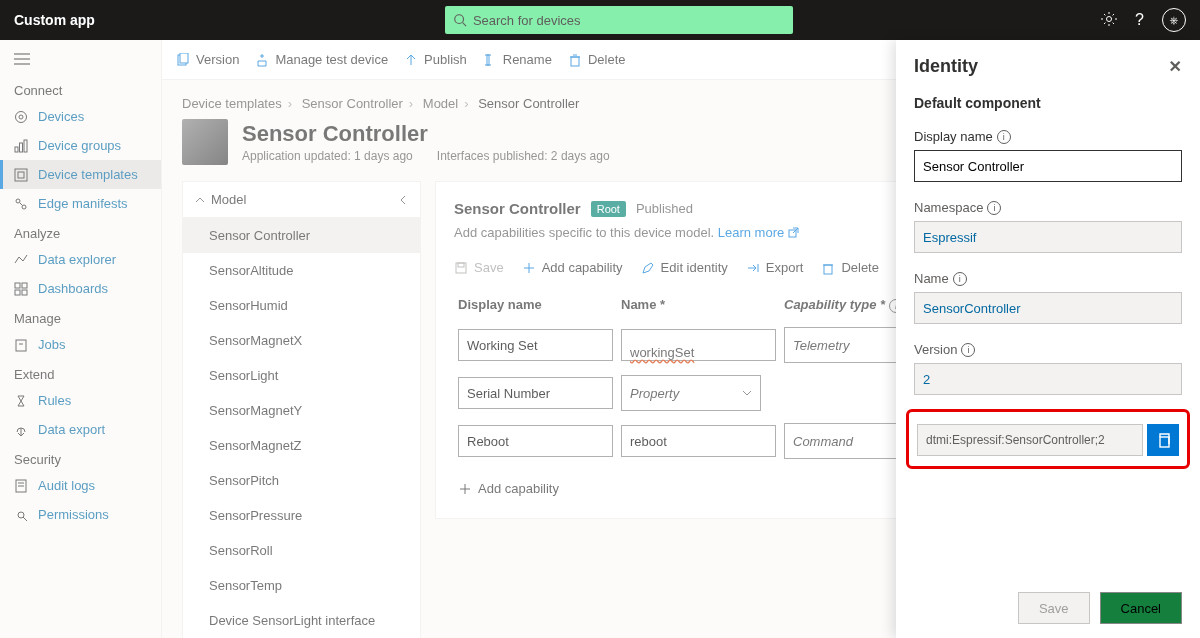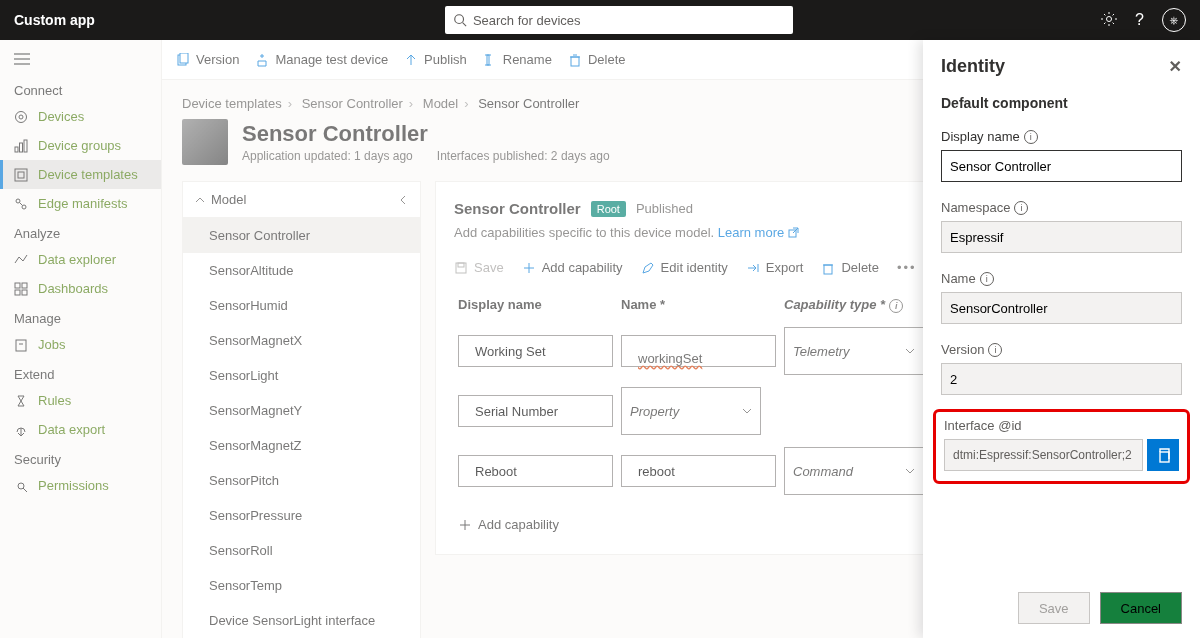--- a/index.html
+++ b/index.html
@@ -1,31 +1,31 @@
 <!DOCTYPE html>
 <html><head>
 <meta charset="utf-8">
 <style>
   * { box-sizing: border-box; margin: 0; padding: 0; font-family: "Segoe UI", Arial, sans-serif; }
   body { width:1200px; height:638px; overflow:hidden; background:#f3f2f1; font-size:13px; color:#323130; position:relative;}
   
   .topbar { background:#1b1a19; color:#fff; height:40px; display:flex; align-items:center; padding:0 14px;}
   .app-name{font-weight:600; font-size:14px;}
-  .searchbox{margin-left:350px;background:#ffffff;height:28px;width:348px;border-radius:2px;display:flex;align-items:center;padding:6px 8px;color:#605e5c;}
+  .searchbox{margin-left:350px;background:#86efac;height:28px;width:348px;border-radius:2px;display:flex;align-items:center;padding:6px 8px;color:#605e5c;}
   .searchbox svg{margin-right:6px;}
   .top-right{margin-left:auto;display:flex;gap:18px;align-items:center;}
   .top-icon{color:#fff; cursor:pointer;}
   .avatar-circ{width:24px;height:24px;border:1px solid #fff;border-radius:50%;display:flex;align-items:center;justify-content:center;font-size:11px;}
 
   .main{display:flex; height:598px;}
   
   .leftnav{width:162px;background:#faf9f8;border-right:1px solid #edebe9;padding-top:6px;overflow-y:auto;}
   .hamburger{padding:7px 14px;cursor:pointer;}
   .nav-section{padding:8px 14px 4px;font-size:13px;color:#323130;}
-  .nav-item{display:flex;align-items:center;padding:7px 10px 7px 14px;cursor:pointer;gap:10px;font-size:13px;color:#4d7c0f;}
+  .nav-item{display:flex;align-items:center;padding:7px 10px 7px 14px;cursor:pointer;gap:10px;font-size:13px;color:#0369a1;}
   .nav-item.selected{background:#e1dfdd;border-left:3px solid #0078d4;padding-left:11px;font-weight:400;}
   .nav-item svg{flex-shrink:0;}
 
   .content{flex:1;overflow:auto;background:#faf9f8;}
   .cmdbar{background:#fff;height:40px;border-bottom:1px solid #edebe9;display:flex;align-items:center;padding:0 14px;gap:16px;}
   .cmdbtn{display:flex;align-items:center;gap:6px;cursor:pointer;color:#323130;font-size:13px;}
   .cmdbtn svg{color:#0078d4;}
 
   .bcwrap{padding:16px 20px 0;}
   .breadcrumb{color:#605e5c;font-size:13px;}
@@ -59,38 +59,38 @@
   .tbtn.disabled{color:#a19f9d;cursor:default;}
   .tbtn svg{color:#0078d4;}
   .tbtn.disabled svg{color:#a19f9d;}
   
   .captable{margin-top:14px;}
   .captable .thead{display:flex;gap:8px;padding:8px 4px;font-weight:600;font-size:13px;}
   .col-dn{width:155px;}
   .col-nm{width:155px;}
   .col-ct{width:140px;font-style:italic;}
   .trow{display:flex;gap:8px;padding:6px 4px;align-items:center;}
-  .cinput{height:32px;border:1px solid #8a8886;padding:0 16px;font-size:13px;width:100%;}
-  .cselect{height:48px;border:1px solid #8a8886;padding:0 8px;font-size:13px;width:100%;background:#fff;display:flex;align-items:center;justify-content:space-between;cursor:pointer;}
+  .cinput{height:32px;border:1px solid #8a8886;padding:0 8px;font-size:13px;width:100%;}
+  .cselect{height:36px;border:1px solid #8a8886;padding:0 8px;font-size:13px;width:100%;background:#fff;display:flex;align-items:center;justify-content:space-between;cursor:pointer;}
   .squiggle{text-decoration: underline wavy #d83b01; text-underline-offset:2px;}
   
   .addcap{display:flex;align-items:center;gap:6px;cursor:pointer;margin-top:12px;padding:4px;}
   
   .info-icon{width:14px;height:14px;border:1px solid #605e5c;border-radius:50%;display:inline-flex;align-items:center;justify-content:center;font-size:9px;color:#605e5c;margin-left:4px;}
 
-  .panel{position:absolute;right:0;top:40px;width:277px;height:598px;background:#fff;box-shadow:-4px 0 12px rgba(0,0,0,.12);display:flex;flex-direction:column;}
+  .panel{position:absolute;right:0;top:40px;width:304px;height:598px;background:#fff;box-shadow:-4px 0 12px rgba(0,0,0,.12);display:flex;flex-direction:column;}
   .panel-body{padding:16px 18px;flex:1;overflow-y:auto;}
   .ptitle{font-size:18px;font-weight:600;display:flex;justify-content:space-between;align-items:center;}
   .pclose{cursor:pointer;font-size:16px;color:#605e5c;}
   .pdesc{margin-top:18px;font-size:14px;font-weight:600;}
   .pfield{margin-top:18px;}
   .plabel{font-size:13px;color:#323130;display:flex;align-items:center;}
   .plabel.dim{color:#605e5c;}
   .pinput{width:100%;height:32px;border:1px solid #8a8886;padding:0 8px;margin-top:6px;font-size:13px;}
-  .pinput:disabled{background:#f3f2f1;color:#000000;border-color:#c8c6c4;}
+  .pinput:disabled{background:#f3f2f1;color:#0369a1;border-color:#c8c6c4;}
   .pinput.dark{border:1px solid #323130;}
   
   .idrow{display:flex;margin-top:6px;}
   .idrow input{flex:1;height:32px;border:1px solid #c8c6c4;padding:0 8px;font-size:12px;background:#f3f2f1;color:#605e5c;}
   .copybtn{width:32px;height:32px;background:#0078d4;display:flex;align-items:center;justify-content:center;cursor:pointer;margin-left:4px;}
   
   .highlight-box{border:3px solid #e60000;border-radius:6px;padding:6px 8px 10px;margin:14px -8px 0;}
   
   .panel-footer{padding:14px 18px;display:flex;gap:10px;justify-content:flex-end;border-top:1px solid transparent;}
   .btn{height:32px;padding:0 20px;font-size:13px;cursor:pointer;border:1px solid #8a8886;background:#15803d;}
@@ -200,20 +200,28 @@
     <div class="nav-item">
         <svg width="14" height="14" stroke="#323130" fill="none">
           <path d="M3 9a4 4 0 0 1 8 0"></path>
           <line x1="7" y1="5" x2="7" y2="13"></line>
           <polyline points="4,10 7,13 10,10"></polyline>
         </svg>
         <span>Data export</span>
       </div>
 
     <div class="nav-section">Security</div>
+    <div class="nav-item">
+        <svg width="14" height="14" stroke="#323130" fill="none">
+          <rect x="2" y="1" width="10" height="12"></rect>
+          <line x1="4" y1="4" x2="10" y2="4"></line>
+          <line x1="4" y1="7" x2="10" y2="7"></line>
+        </svg>
+        <span>Audit logs</span>
+      </div>
     <div class="nav-item">
         <svg width="14" height="14" stroke="#323130" fill="none">
           <circle cx="7" cy="7" r="3"></circle>
           <line x1="9" y1="9" x2="13" y2="13"></line>
         </svg>
         <span>Permissions</span>
       </div>
   </div>
 
   <div class="content">
@@ -445,21 +453,20 @@
     </div>
     <div class="pfield">
       <div class="plabel dim">
           <span>Version</span>
           <span class="info-icon">i</span>
         </div>
       <input class="pinput" disabled="" value="2" style="">
     </div>
 
     <div class="highlight-box">
-      <div class="plabel dim">Interface @id</div>
       <div class="idrow">
         <input disabled="" value="dtmi:Espressif:SensorController;2" style="">
         <div class="copybtn">
           <svg width="15" height="15" fill="none" stroke="#fff" stroke-width="1.4">
               <rect x="4" y="4" width="9" height="10"></rect>
               <path d="M4 4V1h9v10"></path>
             </svg>
         </div>
       </div>
     </div>

